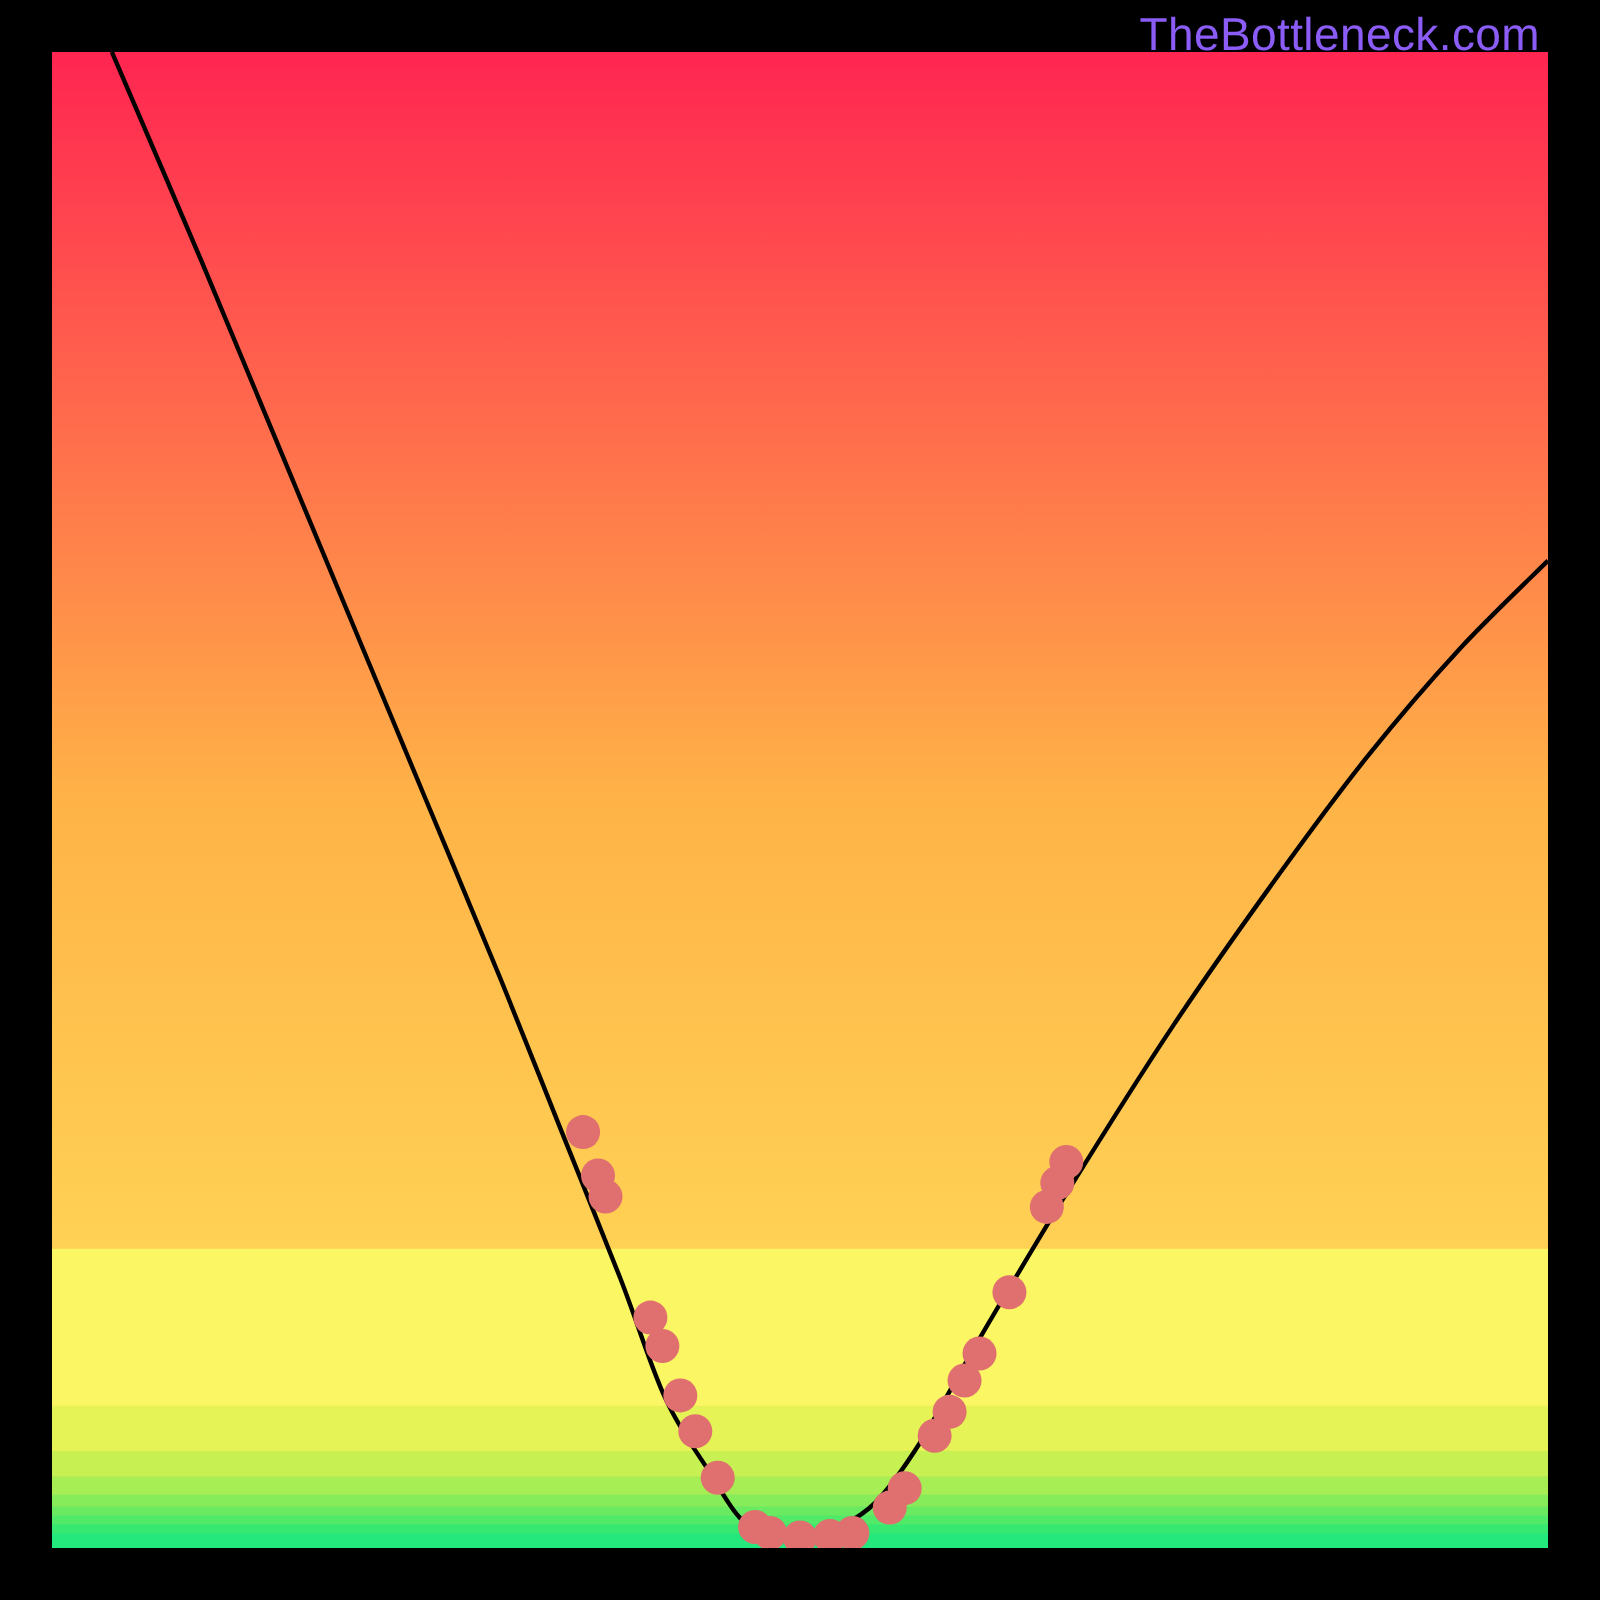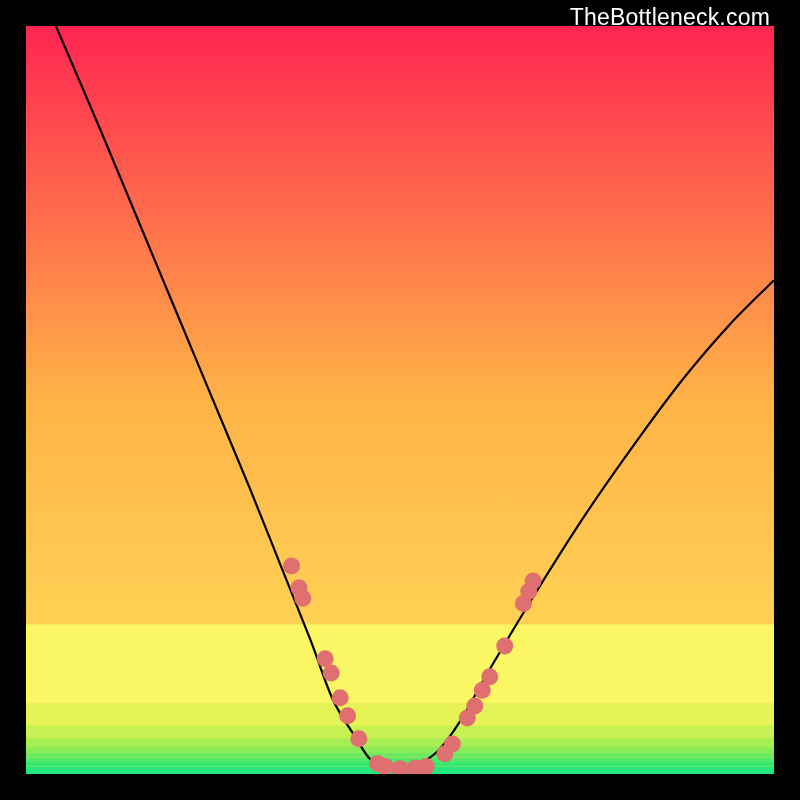--- a/index.html
+++ b/index.html
@@ -1,19 +1,19 @@
 <!DOCTYPE html>
 <html><head>
 <meta charset="utf-8">
 <style>
   * { margin: 0; padding: 0; box-sizing: border-box; }
   body { width: 800px; height: 800px; overflow: hidden; background: #000; font-family: Arial, sans-serif; }
   .frame { width: 800px; height: 800px; position: relative; background: #000; }
   .plot { position: absolute; left: 26px; top: 26px; width: 748px; height: 748px; }
-  .watermark { position: absolute; top: 4px; right: 30px; font-size: 23px; font-weight: 500; color: #ffffff; letter-spacing: 0.2px; }
+  .watermark { position: absolute; top: 4px; right: 30px; font-size: 23px; font-weight: 500; color: #8b5cf6; letter-spacing: 0.2px; }
   .gradient { width: 100%; height: 100%; display: block; }
   .curves { position: absolute; left: 0; top: 0; }
 </style>
 </head>
 <body>
 
 <div class="frame">
   <div class="watermark">TheBottleneck.com</div>
   <div class="plot">
     <svg class="gradient" viewBox="0 0 748 748" preserveAspectRatio="none">

